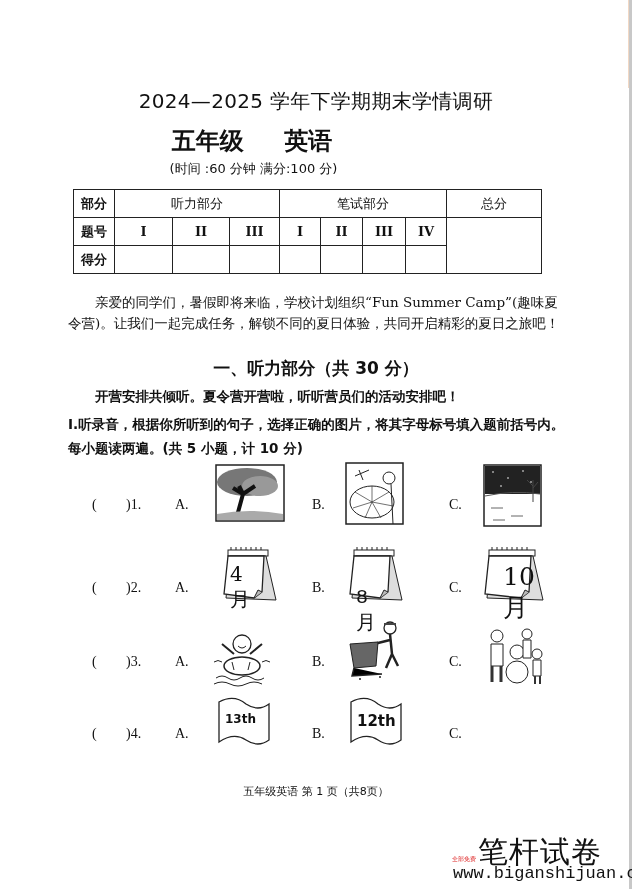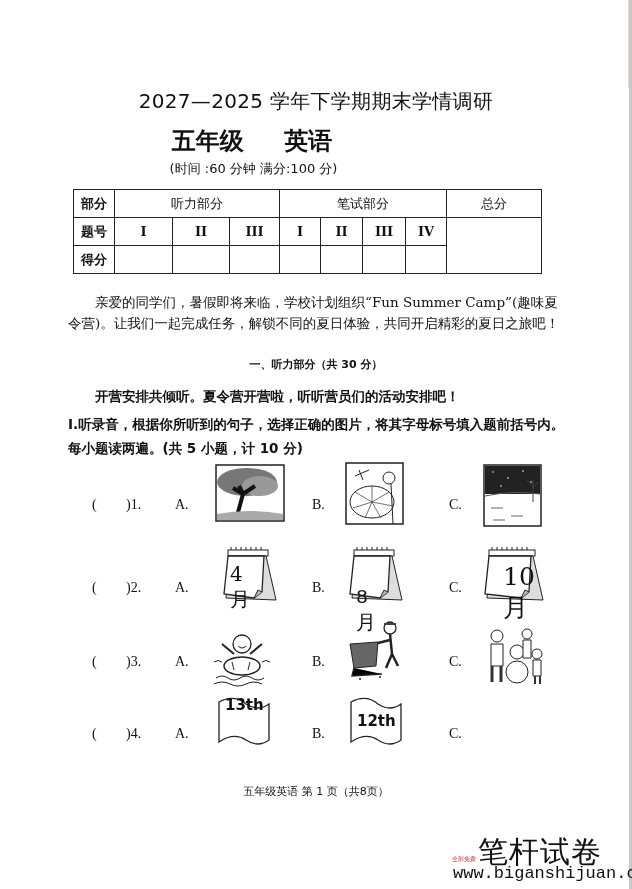--- a/index.html
+++ b/index.html
@@ -21,21 +21,21 @@
 
   table.score { position: absolute; left: 73px; top: 189px; border-collapse: collapse;
     font-family: "DejaVu Sans", sans-serif; font-size: 13px; padding-left: 48px; }
   table.score td { border: 1.5px solid #222; text-align: center; height: 27px; padding: 0; }
   table.score td.lbl { font-weight: bold; width: 40px; }
   table.score td.roman { font-family: "DejaVu Serif", serif; font-weight: bold; }
 
   .intro { position: absolute; left: 68px; top: 292px; width: 500px; font-size: 13.5px; line-height: 21px;
     font-family: "DejaVu Serif", serif; text-indent: 27px; }
 
-  .section-h { position: absolute; left: 0; width: 632px; text-align: center; top: 357px; font-size: 11px; font-weight: bold;
+  .section-h { position: absolute; left: 0; width: 632px; text-align: center; top: 357px; font-size: 17px; font-weight: bold;
     font-family: "DejaVu Sans", sans-serif; }
   .lead { position: absolute; left: 95px; top: 388px; font-size: 13.5px; font-weight: bold; font-family: "DejaVu Sans", sans-serif; }
   .instr { position: absolute; left: 68px; top: 412px; width: 500px; font-size: 13.5px; font-weight: bold; line-height: 24px;
     font-family: "DejaVu Sans", sans-serif; }
 
   .q-row { position: absolute; left: 0; width: 632px; height: 80px; }
   .q-paren { position: absolute; left: 92px; font-size: 14px; font-family: "Liberation Serif", serif; }
   .q-num { position: absolute; left: 126px; font-size: 14px; font-family: "Liberation Serif", serif; }
   .q-opt { position: absolute; font-size: 14px; font-family: "Liberation Serif", serif; }
   .pic { position: absolute; }
@@ -46,21 +46,21 @@
   .wm-title { position: absolute; left: 478px; top: 832px; font-size: 30px; font-family: "DejaVu Sans", sans-serif; color: #111; letter-spacing: 1px; }
   .wm-red { position: absolute; left: 452px; top: 855px; font-size: 6px; color: #d22; font-family: "DejaVu Sans", sans-serif; }
   .wm-url { position: absolute; left: 453px; top: 864px; font-size: 17px; font-family: "Liberation Mono", "DejaVu Sans Mono", monospace; color: #111; }
 </style>
 </head>
 <body>
 
 <div class="right-strip-top"></div>
 <div class="right-strip"></div>
 
-<div class="title">2027—2025 学年下学期期末学情调研</div>
+<div class="title">2024—2025 学年下学期期末学情调研</div>
 <div class="subtitle">
   <span>五年级</span>
   <span>英语</span>
 </div>
 <div class="meta">(时间 :60 分钟   满分:100 分)</div>
 
 <table class="score">
   <tbody>
       <tr>
     <td class="lbl">部分</td>
@@ -207,21 +207,21 @@
 </div>
 
 <div class="q-row" style="top:692px">
   <span class="q-paren" style="top:34px">(</span>
   <span class="q-num" style="top:34px">)4.</span>
   <span class="q-opt" style="left:175px;top:34px">A.</span>
   <div class="pic" style="left:216px;top:4px;width:56px;height:56px">
     <svg width="56" height="56" viewBox="0 0 56 56" style="position:absolute;left:0;top:0">
       <path d="M3 6 Q18 -2 30 8 Q42 16 53 8 L53 44 Q42 52 30 44 Q18 36 3 46 Z" fill="#fff" stroke="#222" stroke-width="1.3"></path>
     </svg>
-    <span style="position:absolute;left:9px;top:0;font-size:15px;font-weight:bold;font-family:'DejaVu Sans',sans-serif;">13th</span>
+    <span style="position:absolute;left:9px;top:16px;font-size:12px;font-weight:bold;font-family:'DejaVu Sans',sans-serif;">13th</span>
   </div>
   <span class="q-opt" style="left:312px;top:34px">B.</span>
   <div class="pic" style="left:348px;top:4px;width:56px;height:56px">
     <svg width="56" height="56" viewBox="0 0 56 56" style="position:absolute;left:0;top:0">
       <path d="M3 6 Q18 -2 30 8 Q42 16 53 8 L53 44 Q42 52 30 44 Q18 36 3 46 Z" fill="#fff" stroke="#222" stroke-width="1.3"></path>
     </svg>
     <span style="position:absolute;left:9px;top:16px;font-size:15px;font-weight:bold;font-family:'DejaVu Sans',sans-serif;">12th</span>
   </div>
   <span class="q-opt" style="left:449px;top:34px">C.</span>
 </div>

